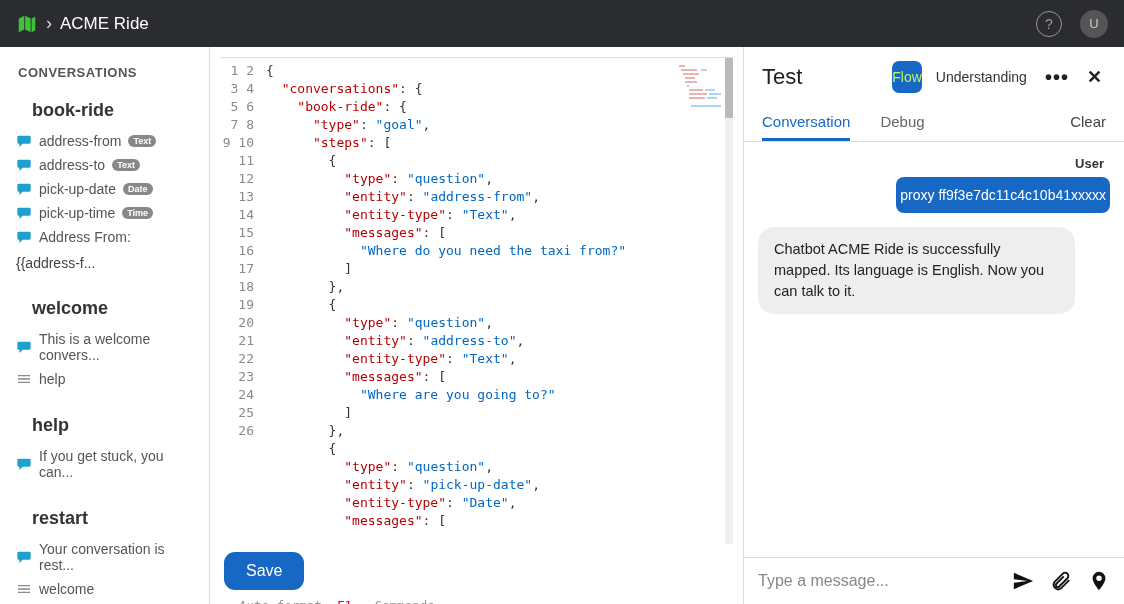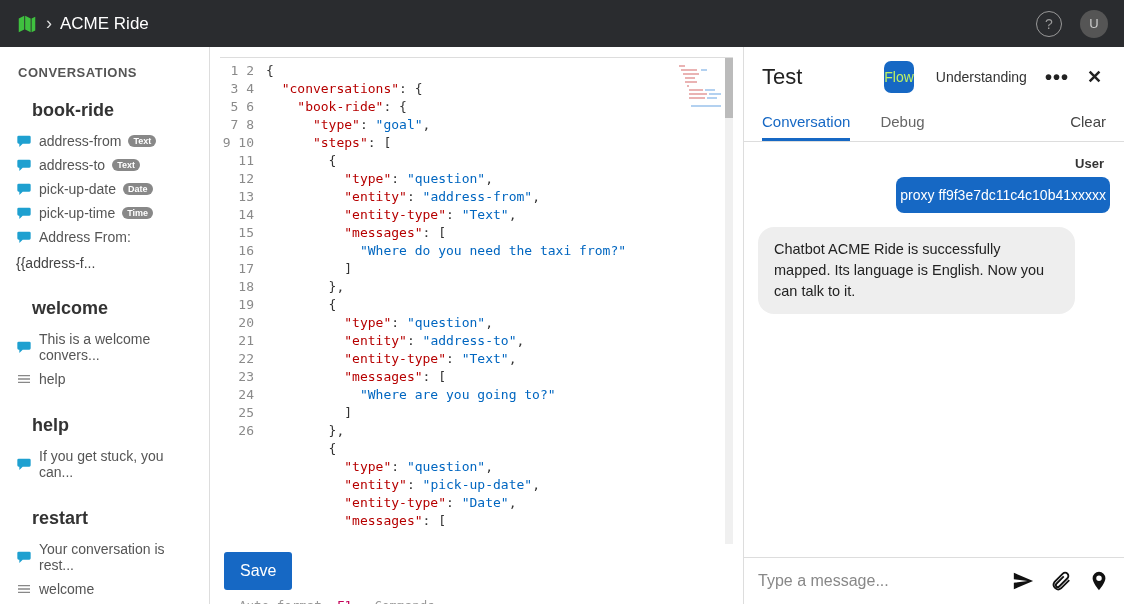--- a/index.html
+++ b/index.html
@@ -38,32 +38,32 @@
 .code { flex: 1; font-family: Menlo, Consolas, monospace; font-size: 13px; line-height: 18px; padding: 4px 0 0 4px; white-space: pre; position: relative; }
 .p { color: #333; }
 .k { color: #b60000; }
 .s { color: #0066c0; }
 .minimap { position: absolute; right: 6px; top: 4px; width: 50px; height: 460px; background: linear-gradient(#fff,#fff); overflow: hidden; }
 .minimap svg { width: 50px; height: 300px; }
 .editor-scroll { position: absolute; right: 0; top: 0; bottom: 0; width: 8px; background: #f0f0f0; }
 .editor-scroll-thumb { position: absolute; right: 0; top: 0; width: 8px; height: 60px; background: #bbb; }
 .editor-footer { height: 60px; padding: 8px 14px 0; font-size: 13px; color: #666; }
 .footer-row1 { display: flex; align-items: center; gap: 14px; }
-.save-btn { background: #1668c4; color: #fff; border: none; padding: 10px 16px; font-size: 16px; border-radius: 3px; cursor: pointer; }
+.save-btn { background: #1668c4; color: #fff; border: none; padding: 10px 22px; font-size: 16px; border-radius: 11px; cursor: pointer; }
 .hint { font-family: Menlo, Consolas, monospace; font-size: 12.5px; }
 .hint .kb { color: #c40058; }
 .footer-row2 { font-family: Menlo, Consolas, monospace; font-size: 12.5px; color: #999; margin-top: 8px; }
 
 
 .test { width: 380px; display: flex; flex-direction: column; }
 .test-header { padding: 14px 18px 6px; display: flex; align-items: center; }
 .test-title { font-size: 22px; font-weight: 500; color: #222; }
 .btn-group { margin-left: auto; display: flex; gap: 10px; align-items: center; }
 .btn-flow { background: #1668c4; color: #bef264; padding: 8px 0; border-radius: 7px; font-size: 14px; cursor: pointer; }
-.btn-und { color: #333; font-size: 14px; cursor: pointer; padding: 8px 4px; margin-left: 8px; }
+.btn-und { color: #333; font-size: 14px; cursor: pointer; padding: 8px 4px; }
 .dots { color: #222; font-size: 20px; cursor: pointer; letter-spacing: 1px; padding: 0 4px; font-weight: 700; }
 .close-x { color: #222; font-size: 18px; font-weight: 700; cursor: pointer; padding: 0 4px; }
 .test-tabs { display: flex; padding: 6px 18px 0; border-bottom: 1px solid #ddd; }
 .test-tab { padding: 8px 0; margin-right: 30px; font-size: 15px; color: #666; cursor: pointer; }
 .test-tab.active { color: #1668c4; border-bottom: 3px solid #1668c4; }
 .test-clear { margin-left: auto; font-size: 15px; color: #444; cursor: pointer; padding: 8px 0; }
 .chat { flex: 1; padding: 14px 14px; overflow-y: auto; }
 .user-label { text-align: right; font-size: 13px; font-weight: 700; color: #333; padding-right: 6px; }
 .msg-user { background: #1668c4; color: #fff; padding: 10px 4px; border-radius: 8px; margin: 6px 0 14px auto; font-size: 14px; max-width: 95%; width: fit-content; }
 .msg-bot { background: #eee; color: #222; padding: 12px 16px; border-radius: 16px; margin: 6px auto 10px 0; font-size: 14.5px; line-height: 1.45; max-width: 90%; }

